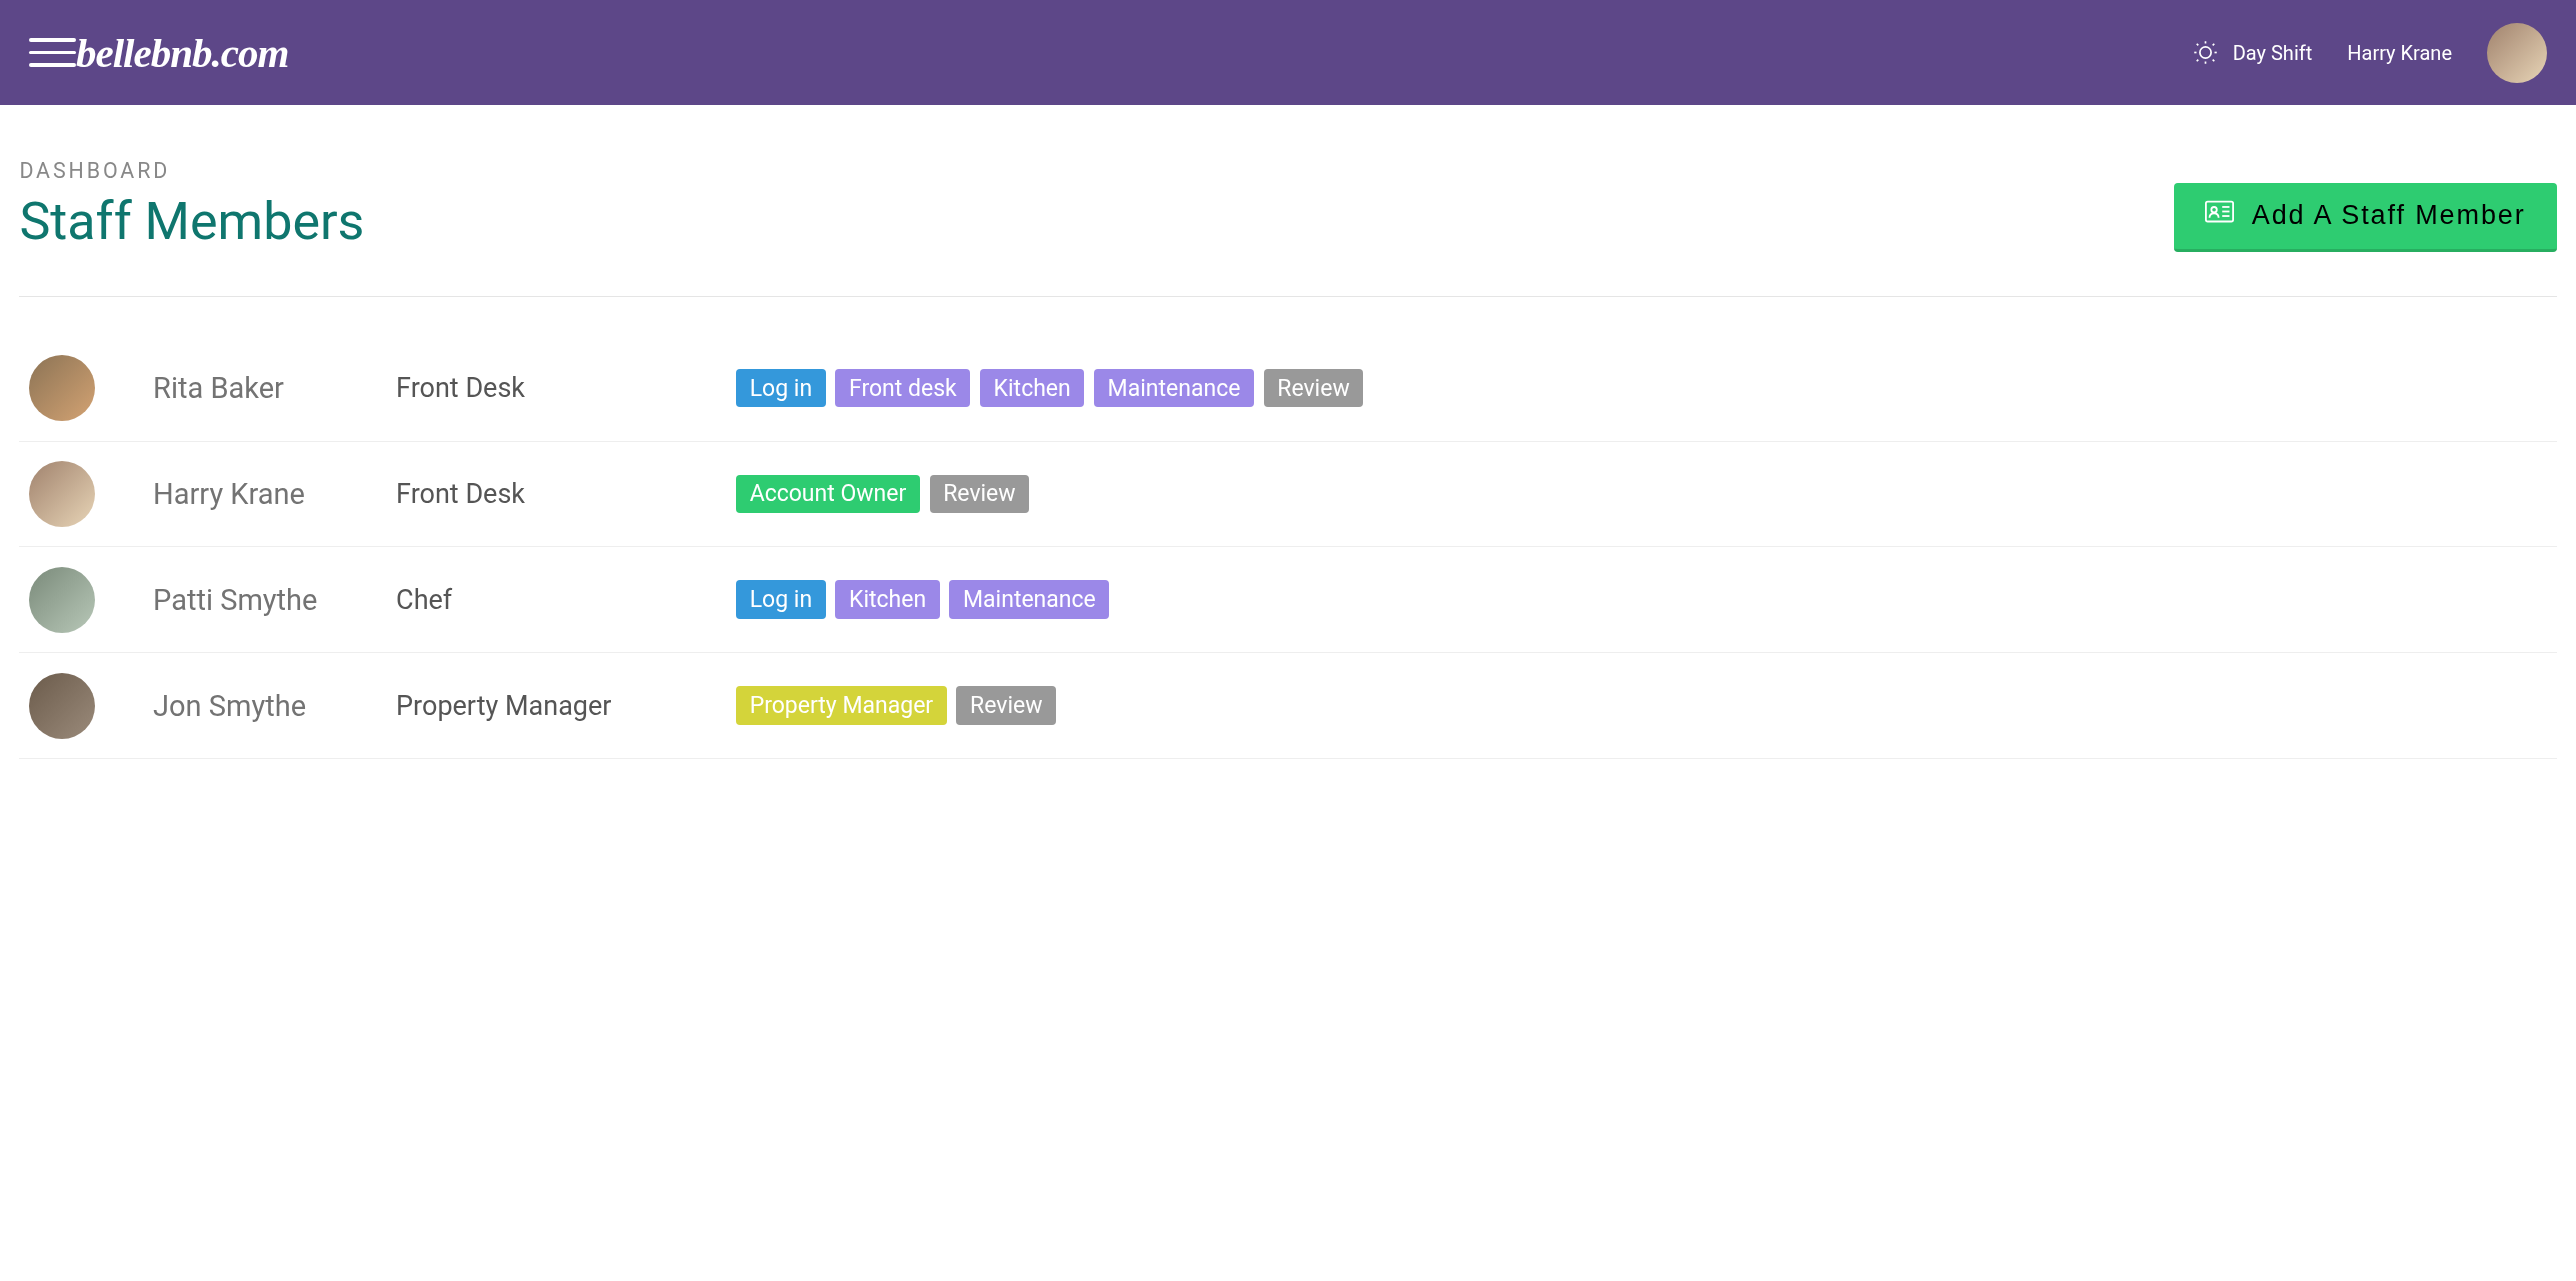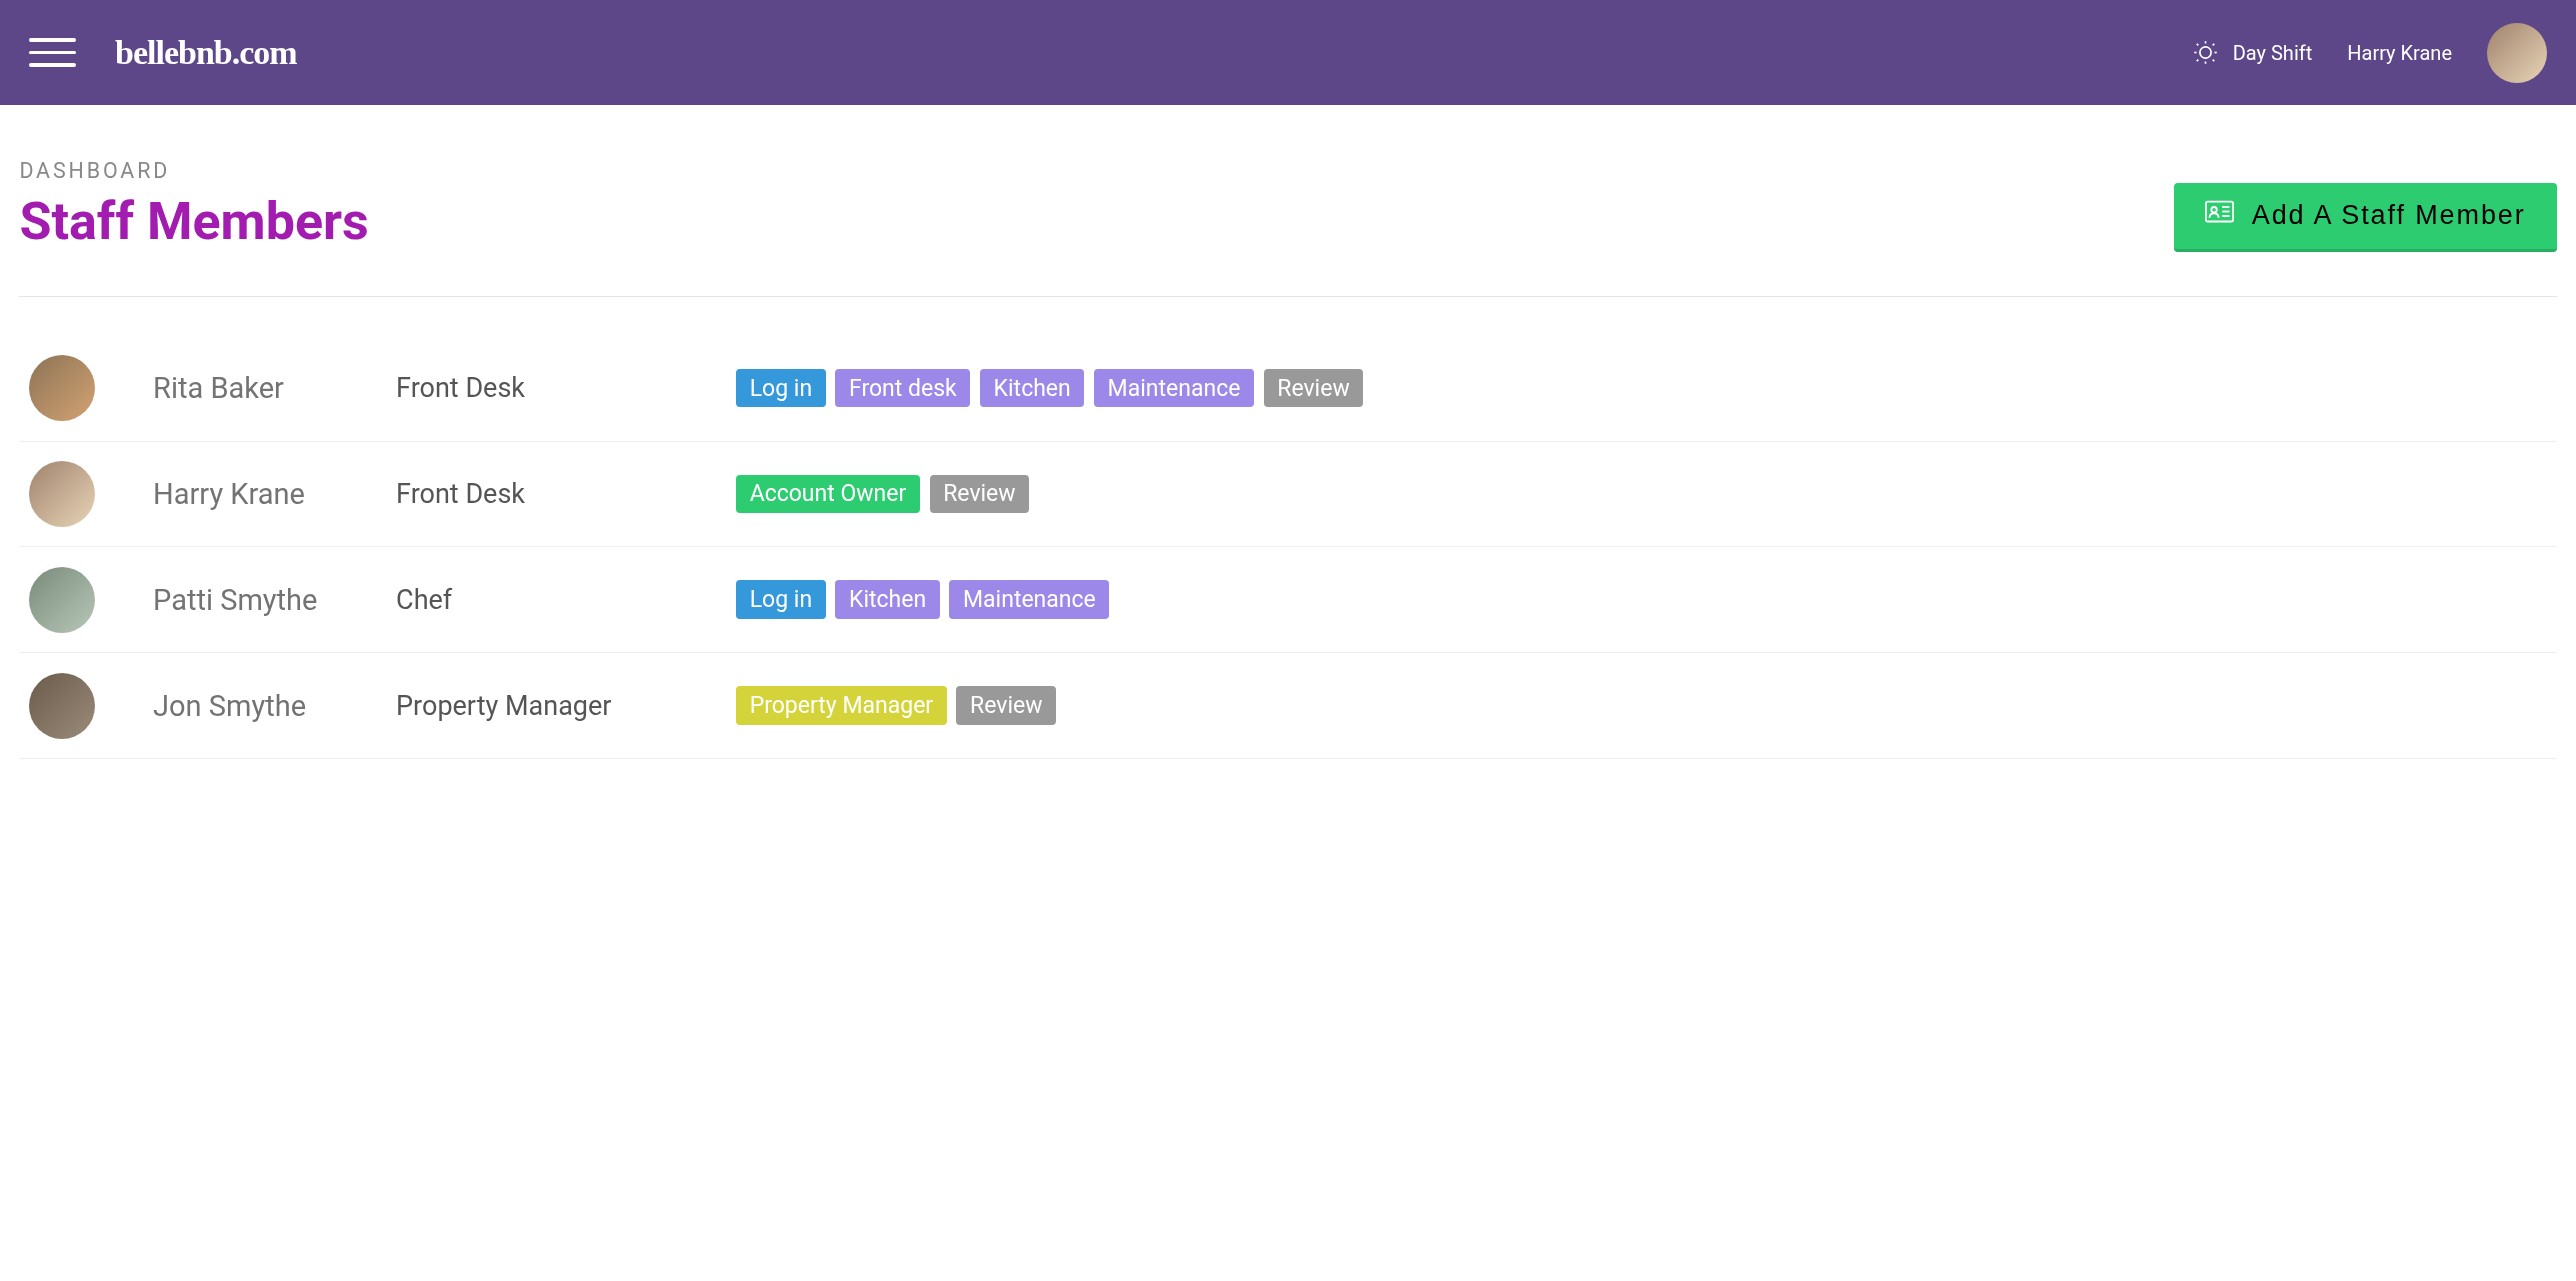--- a/index.html
+++ b/index.html
@@ -31,23 +31,23 @@
     }
     .hamburger span {
       display: block;
       height: 3.9px;
       width: 47px;
       background: #fff;
       border-radius: 1.9px;
     }
     .logo {
       font-family: "Brush Script MT", cursive;
-      font-size: 34px;
+      font-size: 41px;
       font-weight: 700;
-      margin-left: 39px;
+      font-style: italic;
       letter-spacing: -1px;
     }
     .header-right {
       margin-left: auto;
       display: flex;
       align-items: center;
       gap: 35px;
       font-size: 20px;
     }
     .shift-indicator {
@@ -84,22 +84,22 @@
     }
     .breadcrumb {
       font-size: 21.4px;
       letter-spacing: 2.9px;
       color: #888;
       text-transform: uppercase;
       margin-bottom: 7.8px;
     }
     .page-title {
       font-size: 52px;
-      font-weight: 700;
-      color: #a21caf;
+      font-weight: 400;
+      color: #0f766e;
     }
     .add-btn {
       background: #2ecc71;
       color: #000000;
       border: none;
       border-bottom: 3.9px solid #27ae60;
       padding: 17.5px 31px;
       font-size: 27px;
       letter-spacing: 1.9px;
       border-radius: 3.9px;

